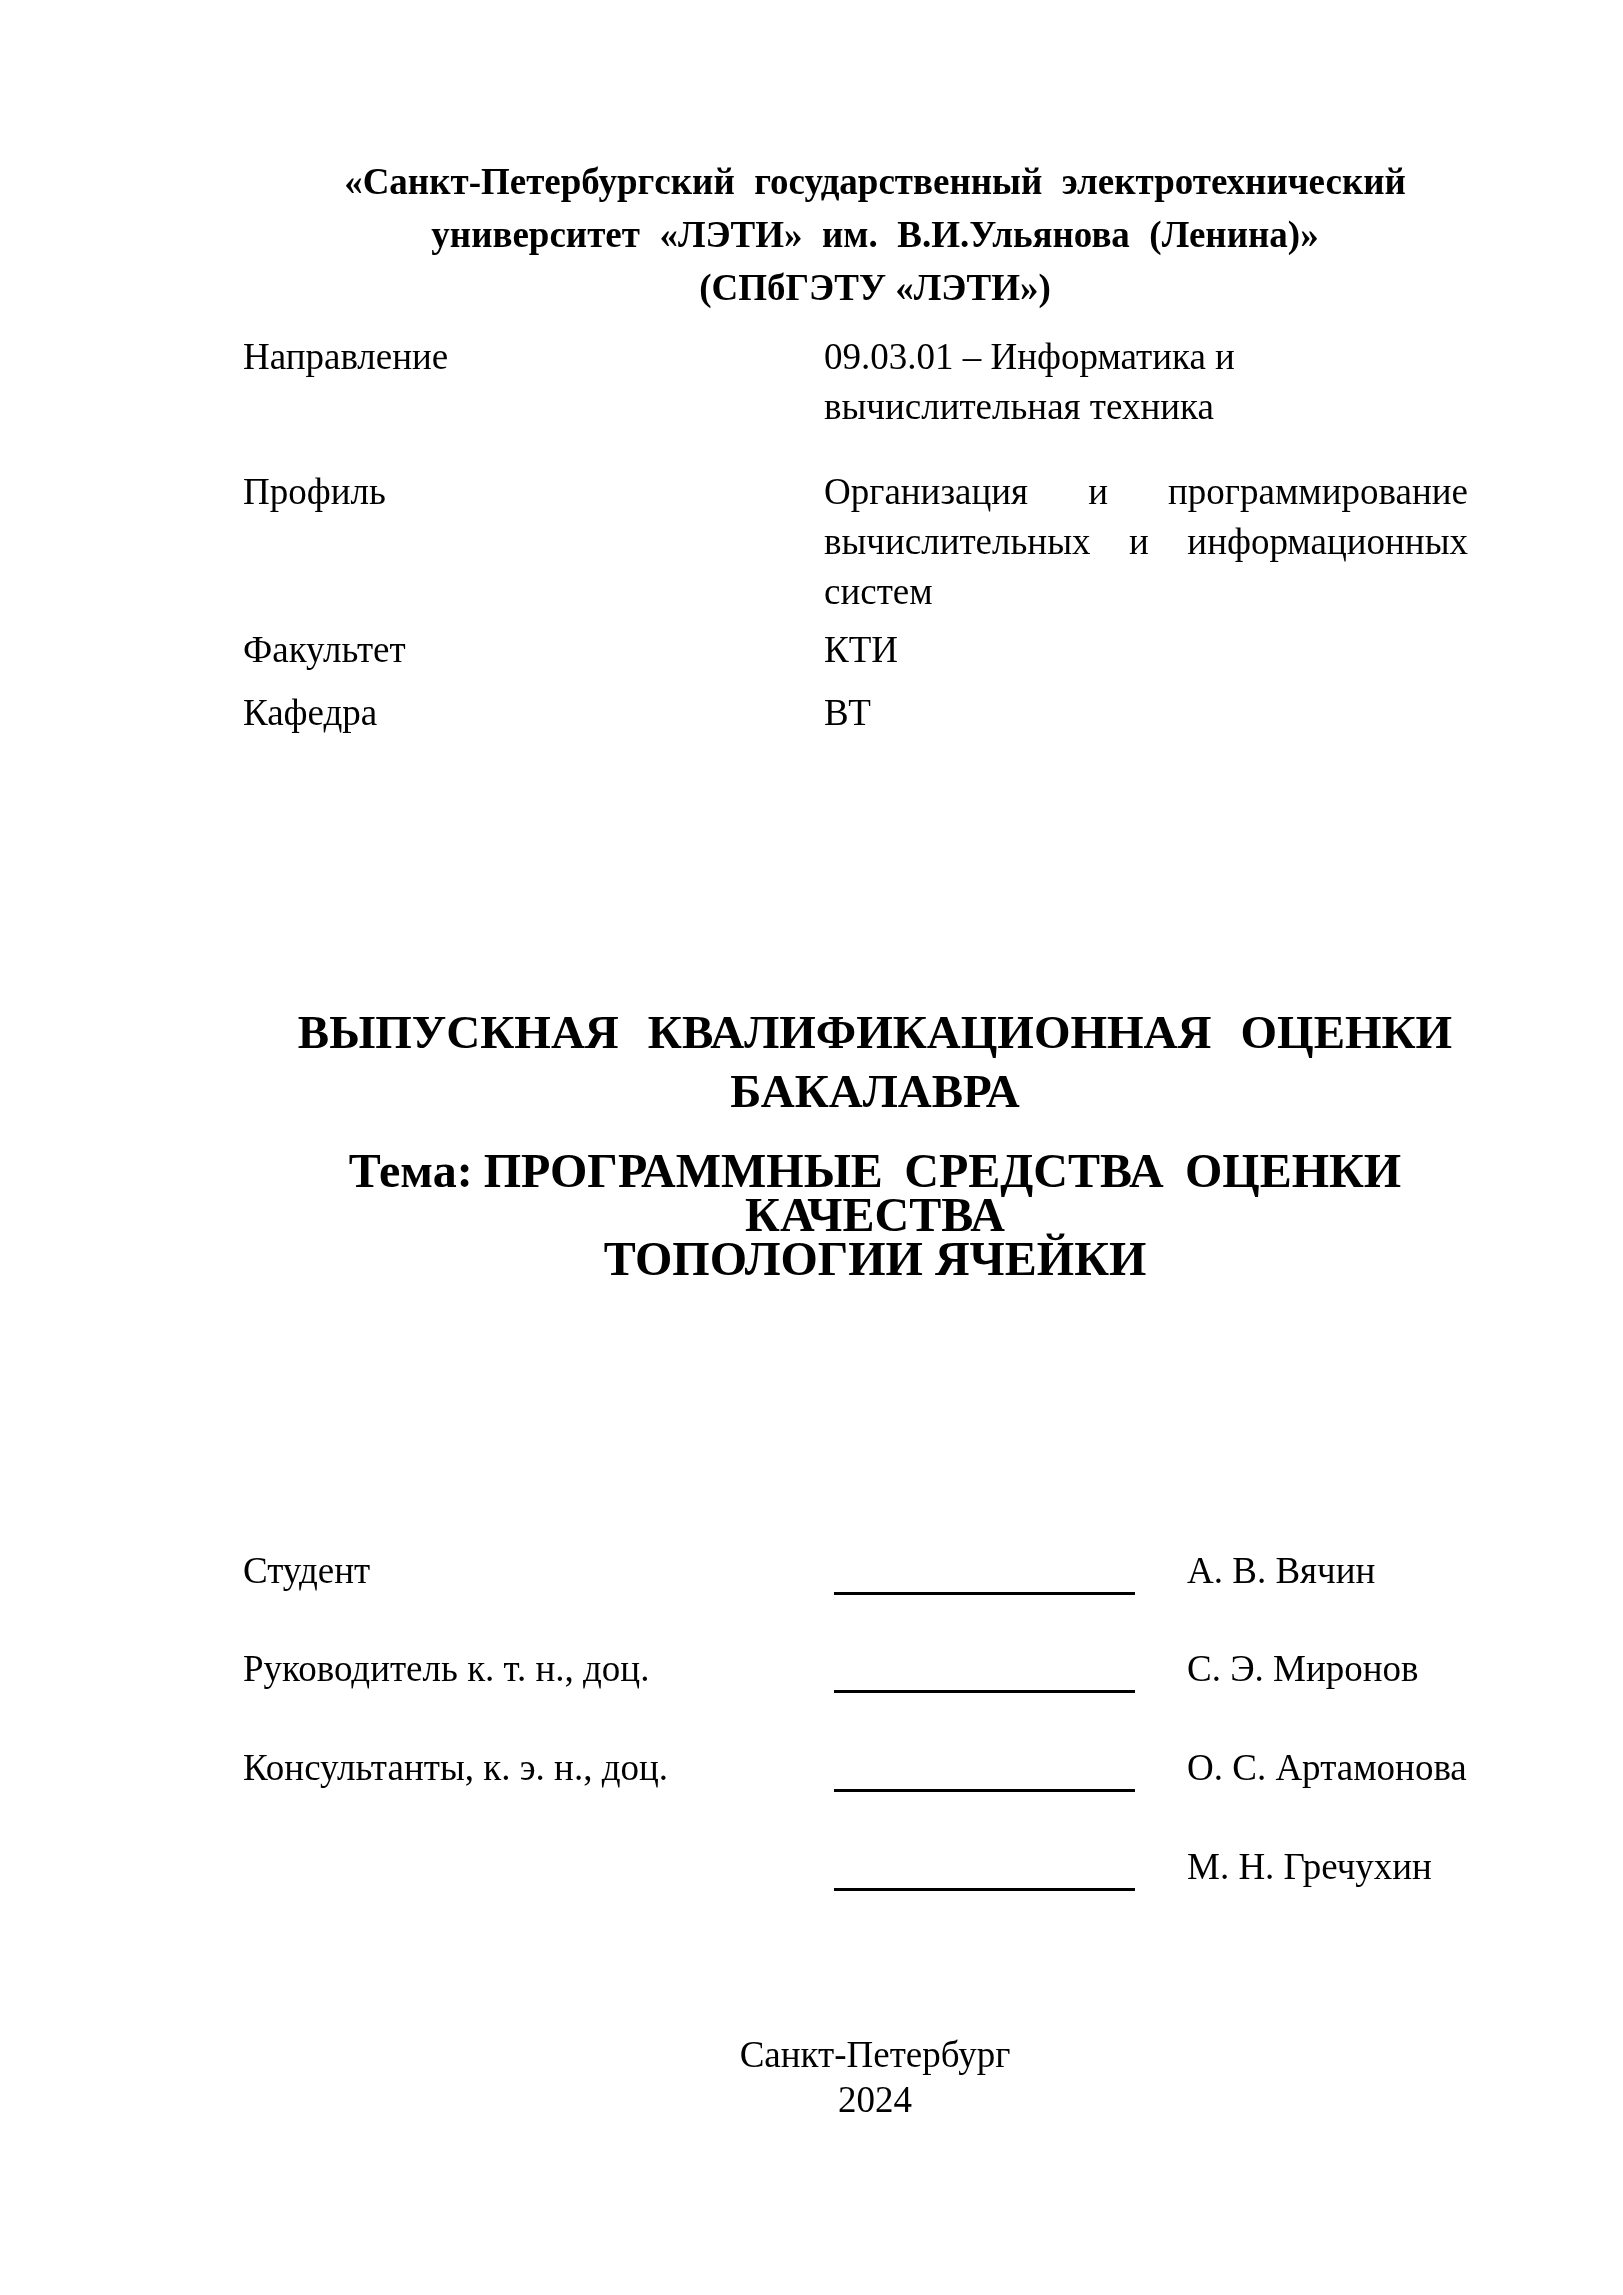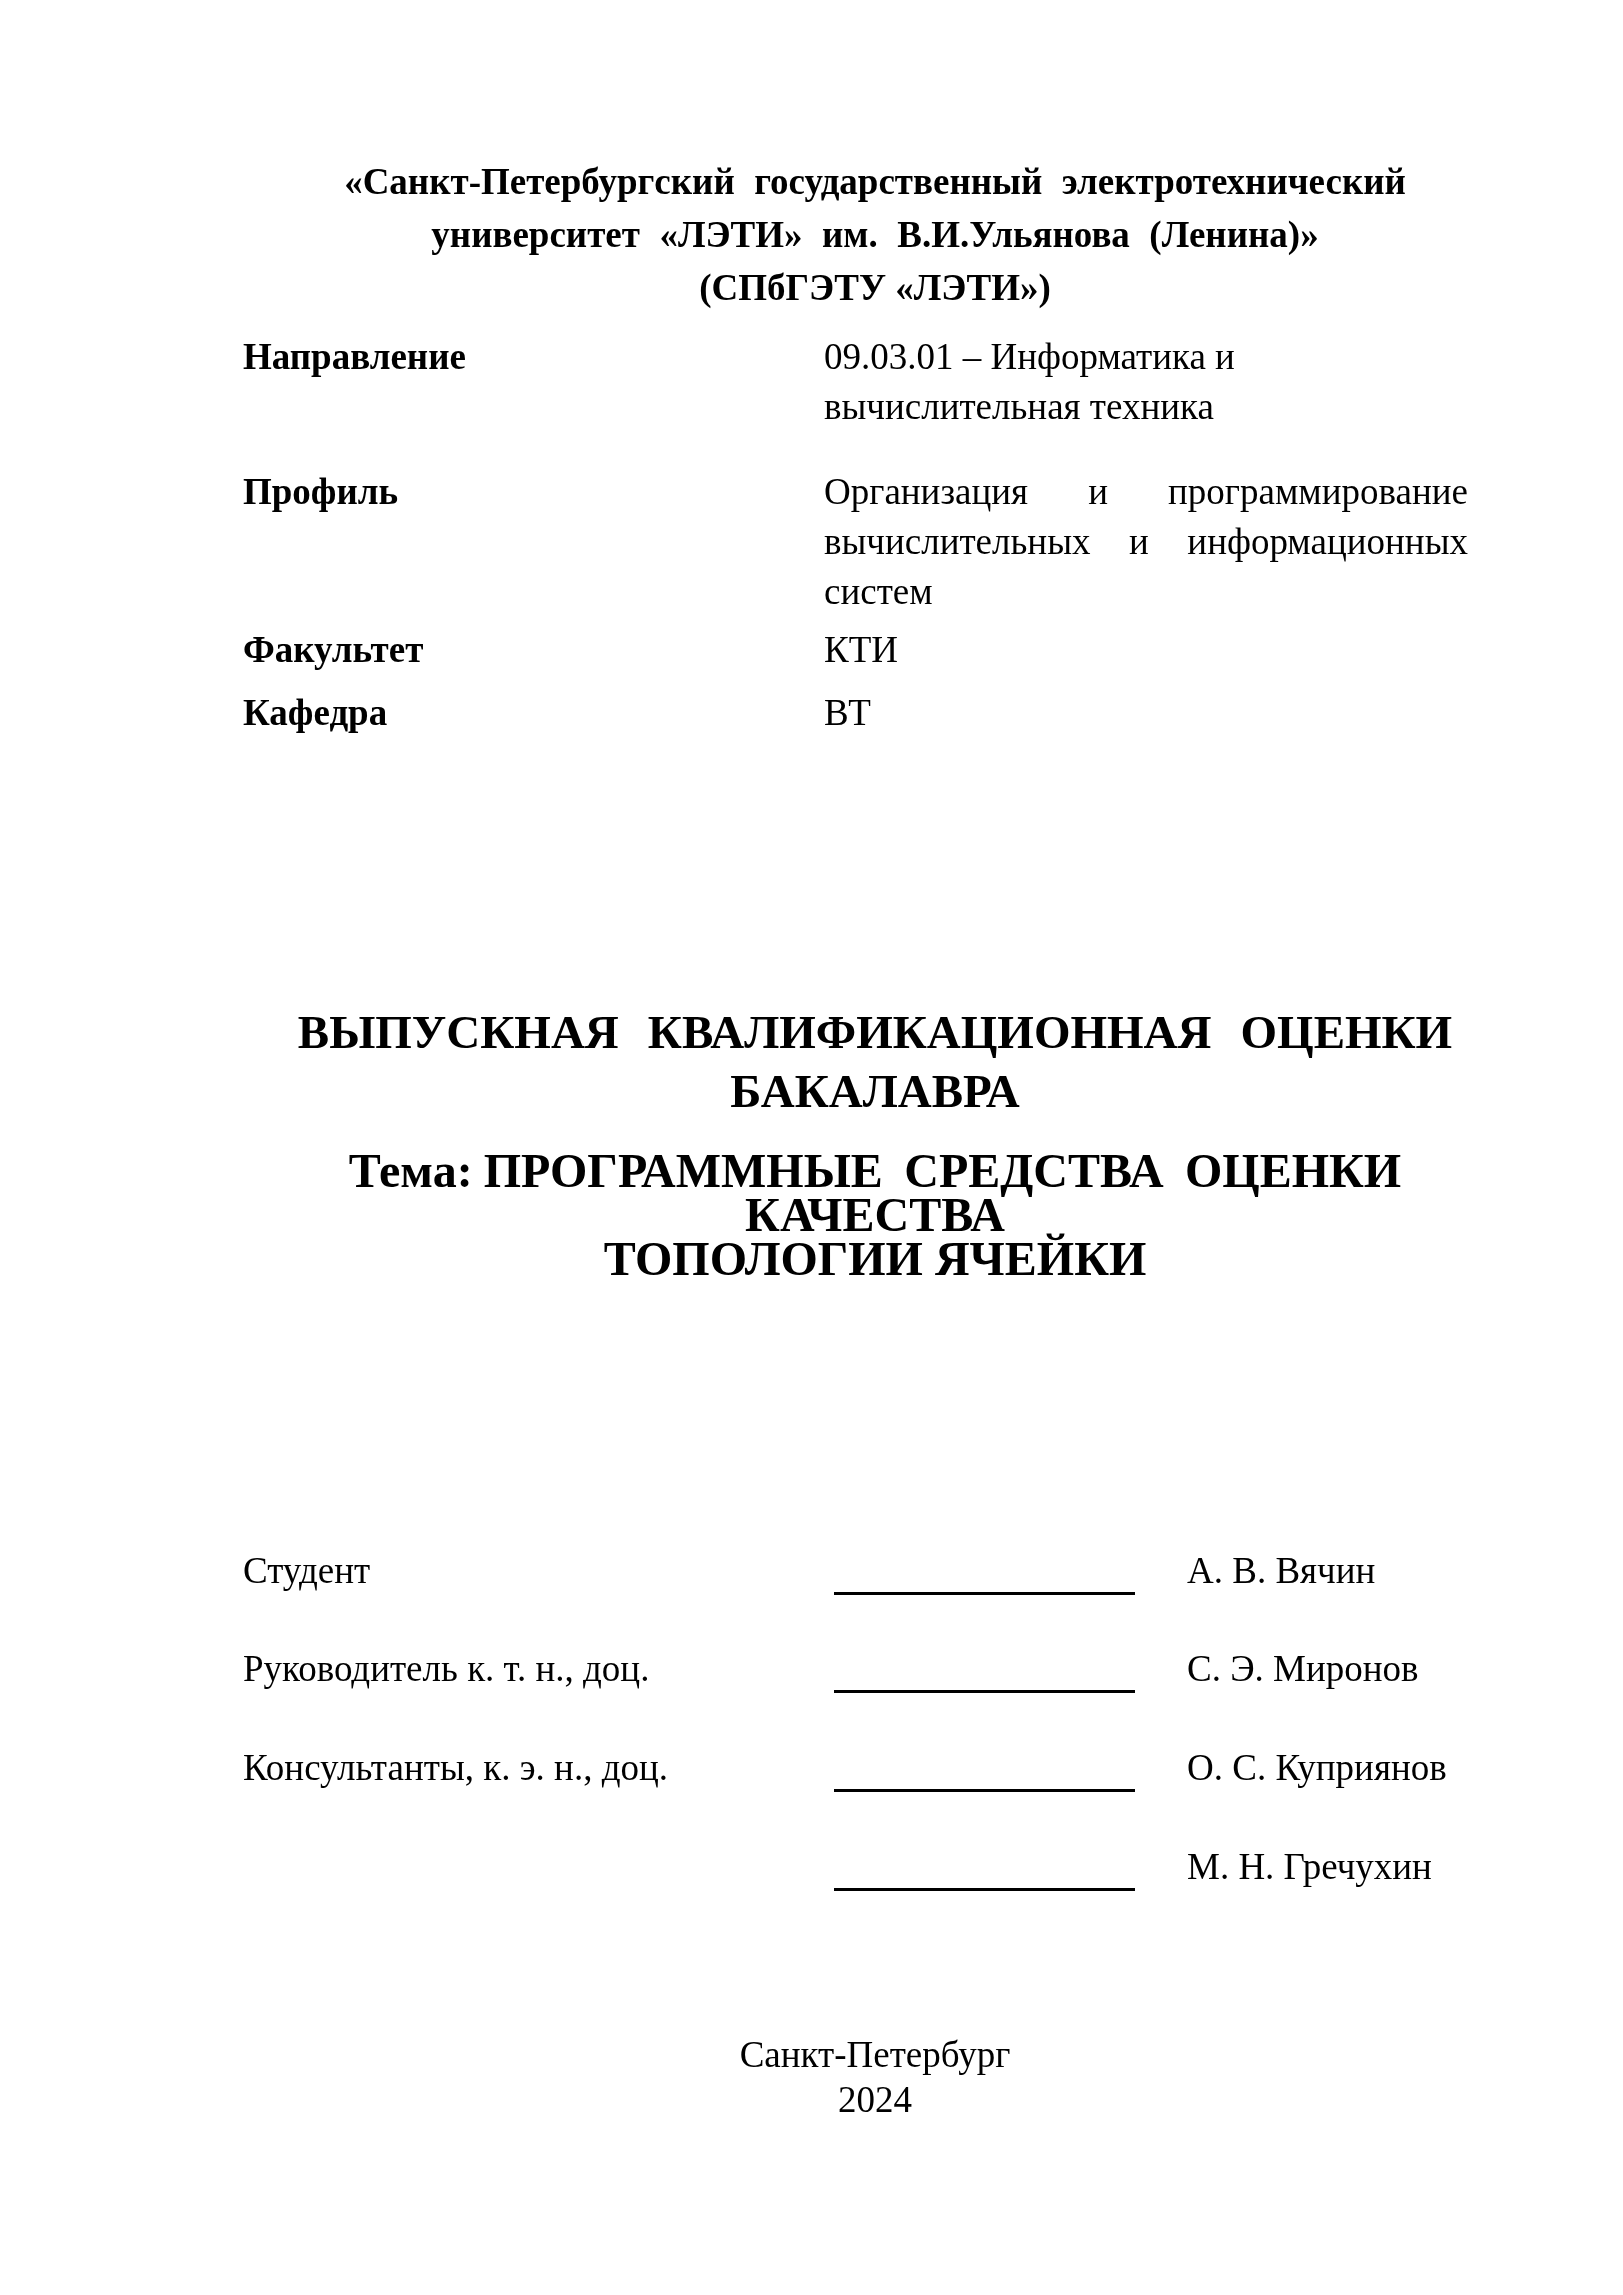--- a/index.html
+++ b/index.html
@@ -32,21 +32,21 @@
 
   
   .fields {
     position: absolute;
     top: 332px;
     left: 243px;
     width: 1264px;
     line-height: 50px;
   }
   .field-row { display: flex; align-items: flex-start; }
-  .field-label { width: 581px; flex: 0 0 581px; font-weight: bold; }
+  .field-label { width: 581px; flex: 0 0 581px; font-weight: normal; }
   .field-value { width: 644px; }
   .field-value.justify { text-align: justify; }
   .row-profile   { margin-top: 35px; }
   .row-faculty   { margin-top: 7.9px; }
   .row-department{ margin-top: 13.4px; }
 
   
   .approval-note {
     position: absolute;
     top: 777px;
@@ -186,21 +186,21 @@
     <span class="sig-name">А. В. Вячин</span>
   </div>
   <div class="sig-row sig-row-2">
     <span>Руководитель к. т. н., доц.</span>
     <span class="sig-line"></span>
     <span class="sig-name">С. Э. Миронов</span>
   </div>
   <div class="sig-row sig-row-3">
     <span>Консультанты, к. э. н., доц.</span>
     <span class="sig-line"></span>
-    <span class="sig-name">О. С. Куприянов</span>
+    <span class="sig-name">О. С. Артамонова</span>
   </div>
   <div class="sig-row sig-row-4">
     <span></span>
     <span class="sig-line"></span>
     <span class="sig-name">М. Н. Гречухин</span>
   </div>
 
   <div class="footer">
     <div>Санкт-Петербург</div>
     <div>2024</div>

